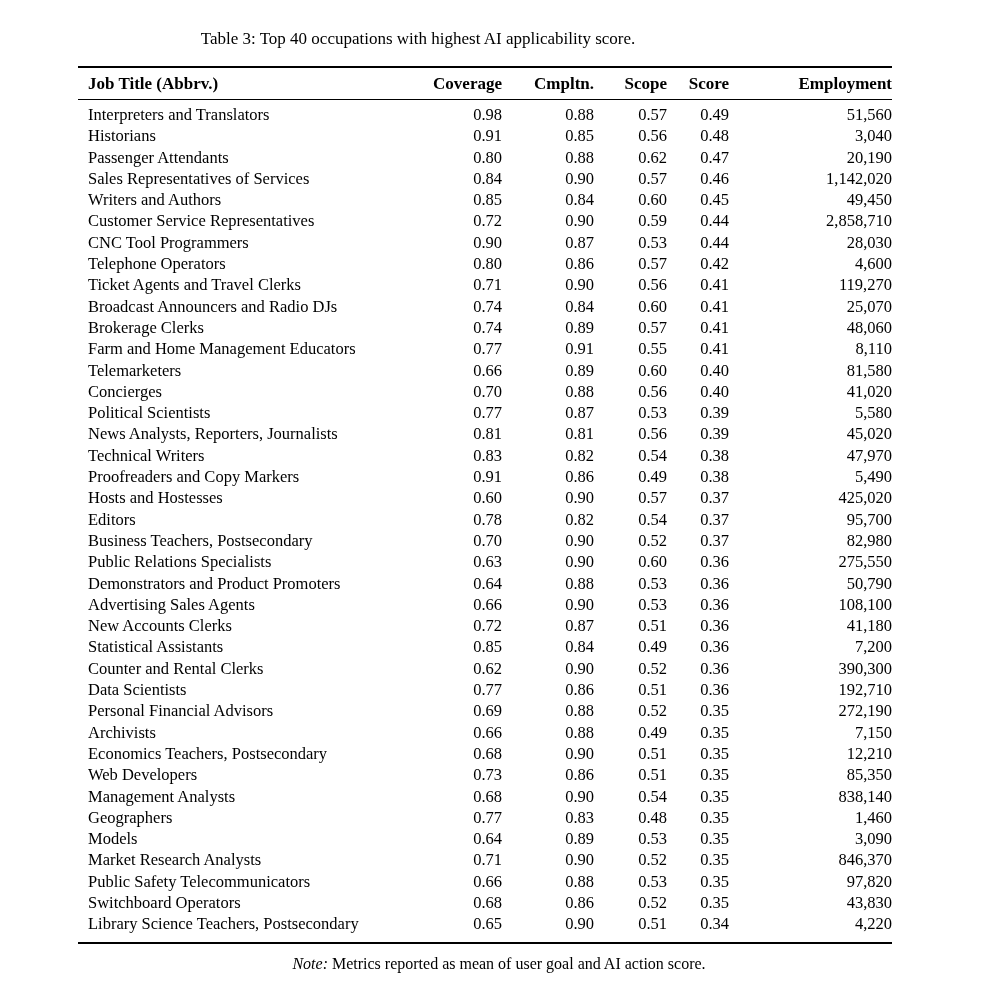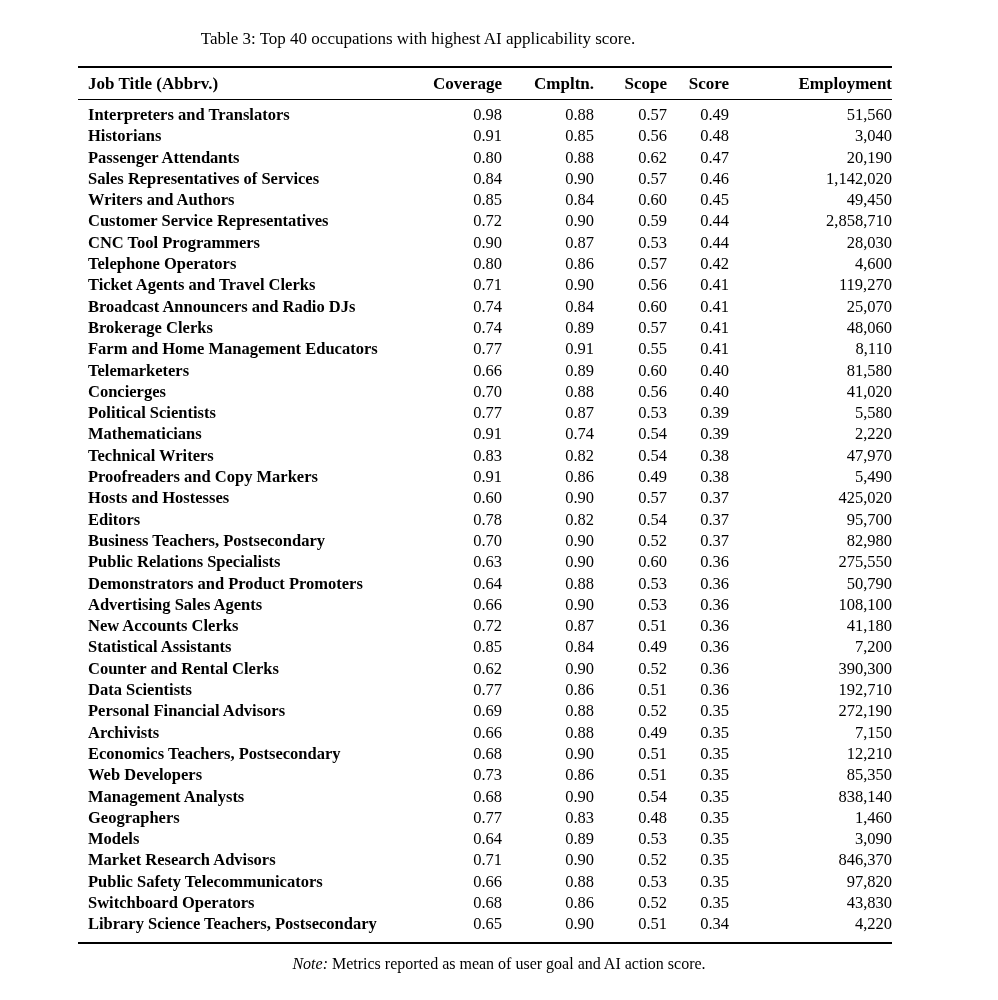--- a/index.html
+++ b/index.html
@@ -48,21 +48,21 @@
   th.num, td.num { text-align: right; }
 
   tbody td {
     font-size: 16.5px;
     height: 21.3px;
     line-height: 21.3px;
     padding: 0;
     white-space: nowrap;
     overflow: hidden;
   }
-  tbody td.job { padding-left: 10px; font-weight: bold; }
+  tbody td.job { padding-left: 10px; }
   tbody tr:first-child td { padding-top: 4px; }
   tbody tr:last-child td {
     border-bottom: 2.5px solid #000;
     padding-bottom: 7px;
   }
   .note {
     width: 998px;
     text-align: center;
     margin-top: 10px;
     font-size: 16px;
@@ -211,26 +211,26 @@
         </tr>
         <tr>
           <td class="job">Political Scientists</td>
           <td class="num">0.77</td>
           <td class="num">0.87</td>
           <td class="num">0.53</td>
           <td class="num">0.39</td>
           <td class="num">5,580</td>
         </tr>
         <tr>
-          <td class="job">Mathematicians</td>
-          <td class="num">0.91</td>
-          <td class="num">0.74</td>
-          <td class="num">0.54</td>
+          <td class="job">News Analysts, Reporters, Journalists</td>
+          <td class="num">0.81</td>
+          <td class="num">0.81</td>
+          <td class="num">0.56</td>
           <td class="num">0.39</td>
-          <td class="num">2,220</td>
+          <td class="num">45,020</td>
         </tr>
         <tr>
           <td class="job">Technical Writers</td>
           <td class="num">0.83</td>
           <td class="num">0.82</td>
           <td class="num">0.54</td>
           <td class="num">0.38</td>
           <td class="num">47,970</td>
         </tr>
         <tr>
@@ -371,21 +371,21 @@
         </tr>
         <tr>
           <td class="job">Models</td>
           <td class="num">0.64</td>
           <td class="num">0.89</td>
           <td class="num">0.53</td>
           <td class="num">0.35</td>
           <td class="num">3,090</td>
         </tr>
         <tr>
-          <td class="job">Market Research Advisors</td>
+          <td class="job">Market Research Analysts</td>
           <td class="num">0.71</td>
           <td class="num">0.90</td>
           <td class="num">0.52</td>
           <td class="num">0.35</td>
           <td class="num">846,370</td>
         </tr>
         <tr>
           <td class="job">Public Safety Telecommunicators</td>
           <td class="num">0.66</td>
           <td class="num">0.88</td>

